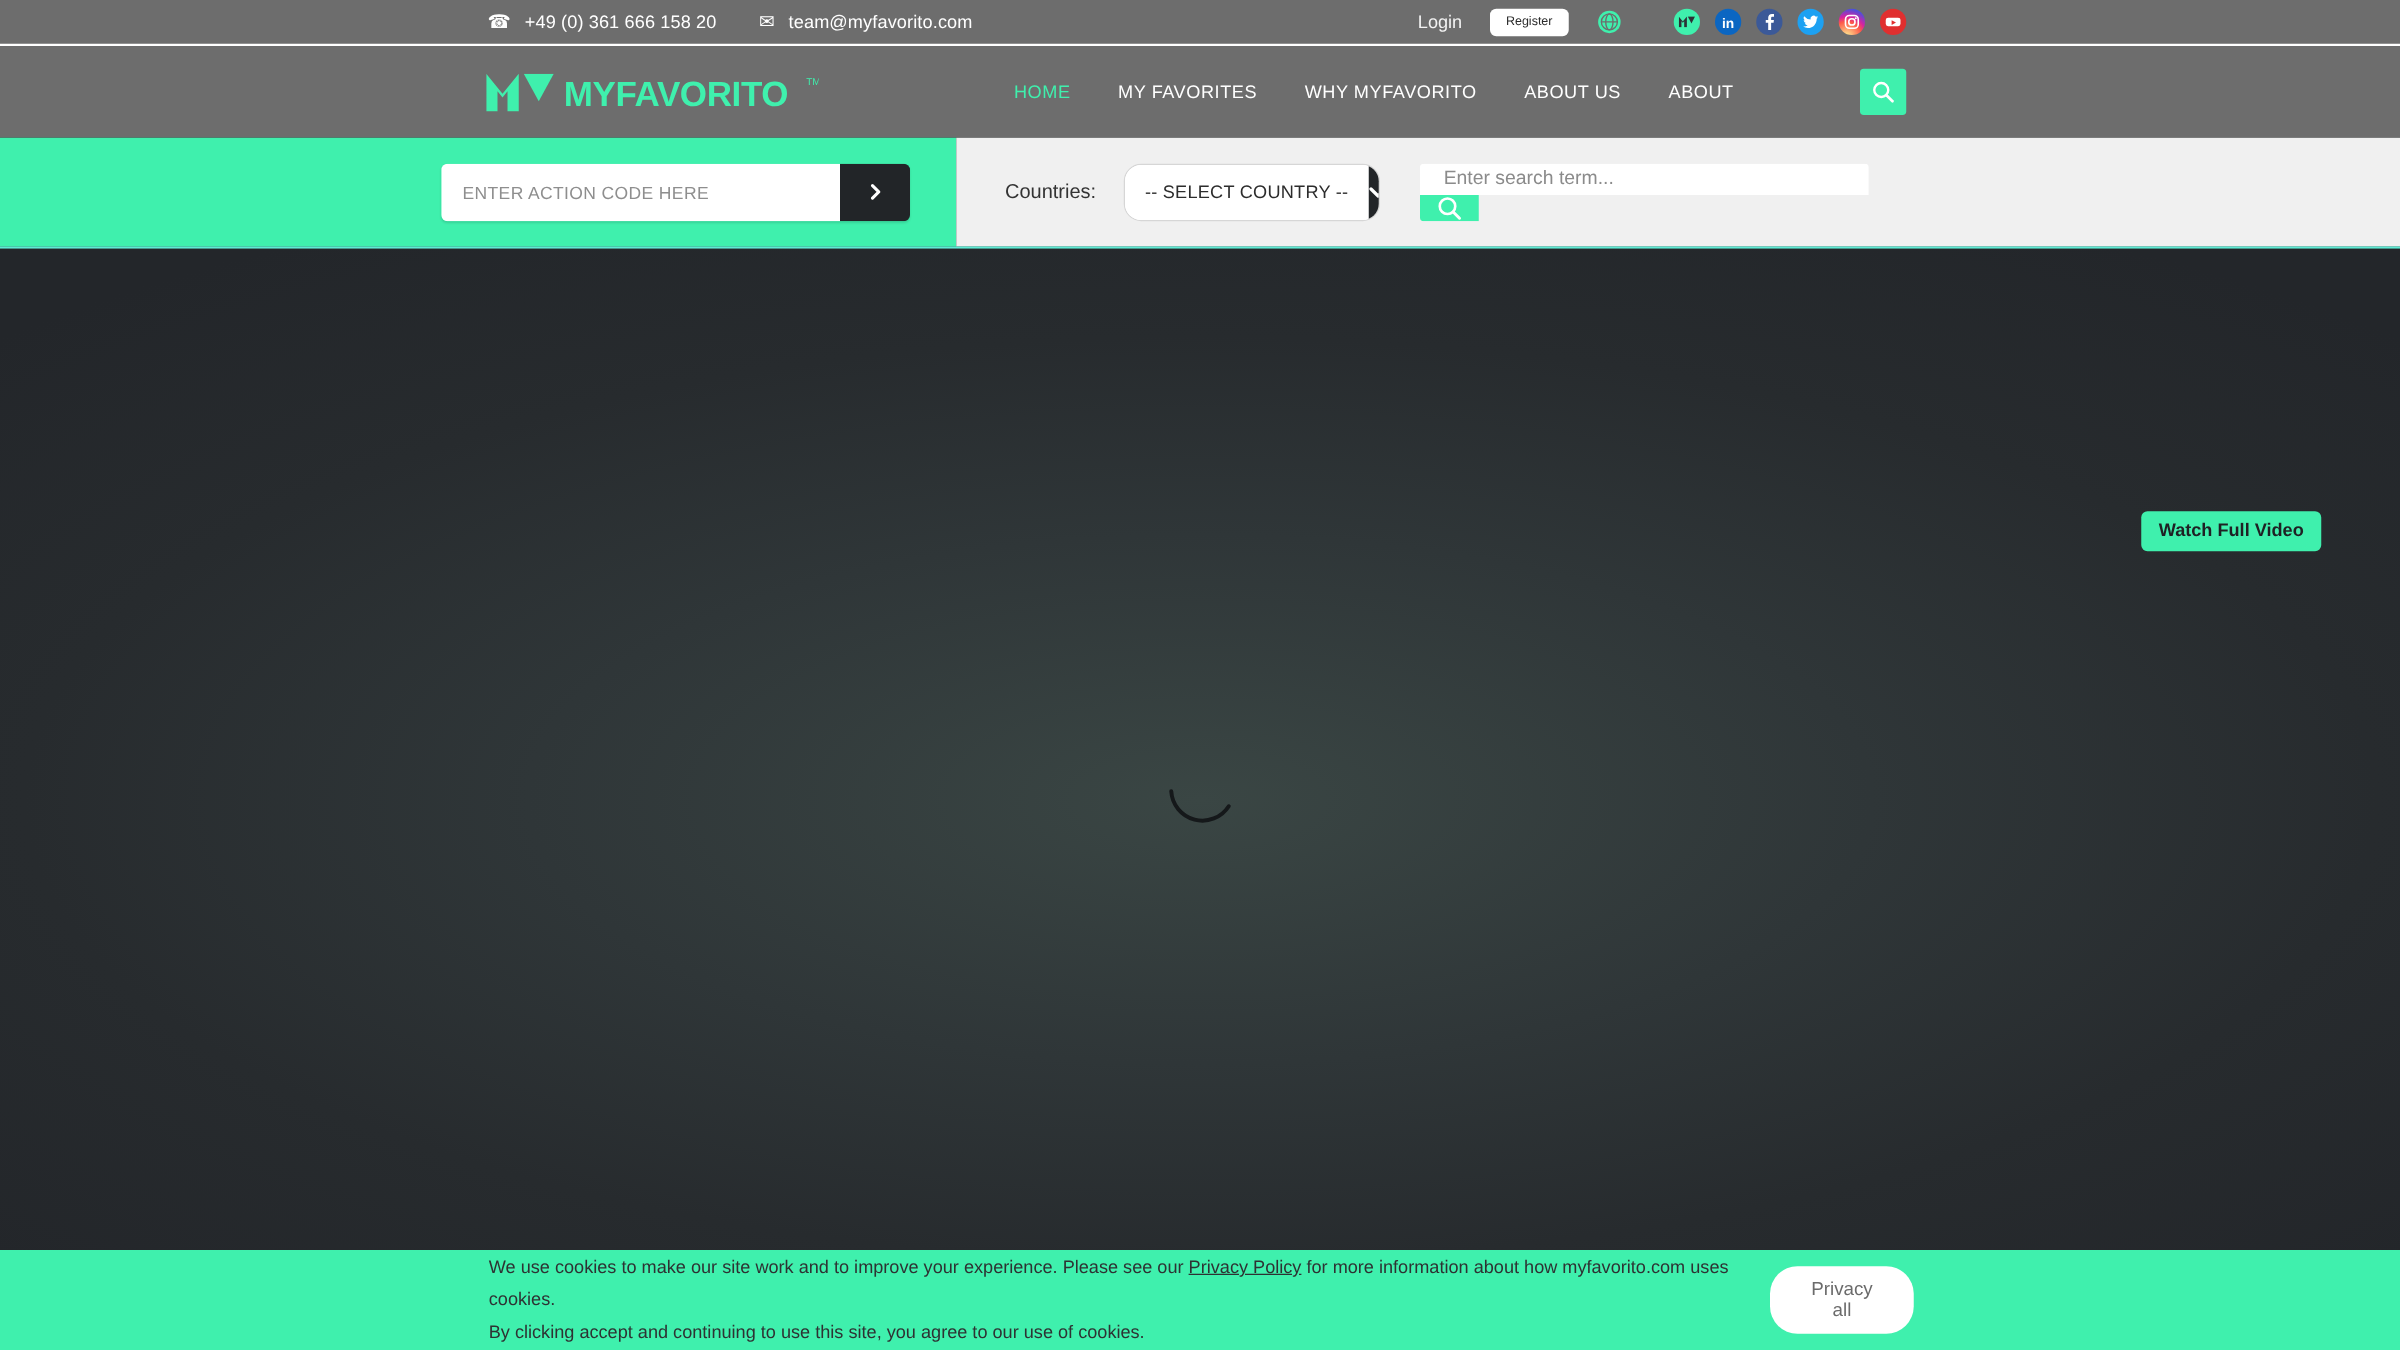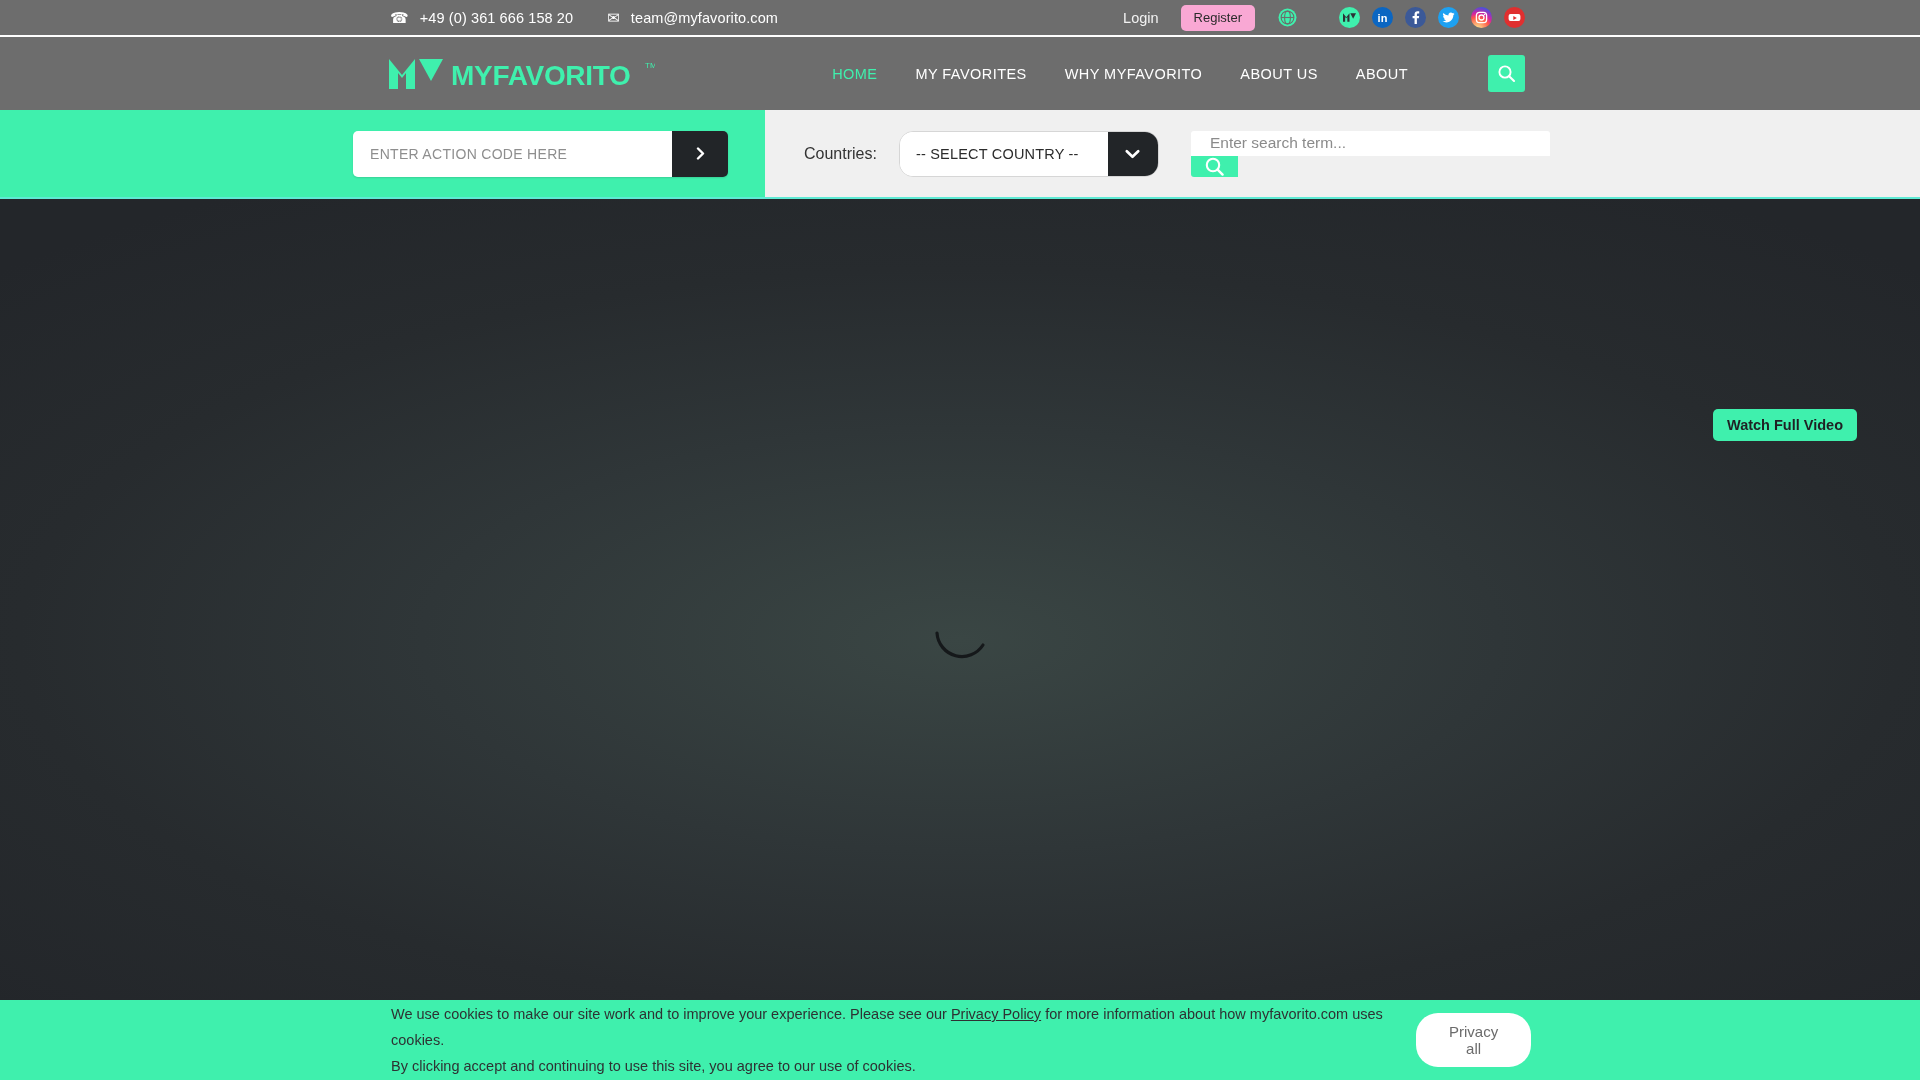--- a/index.html
+++ b/index.html
@@ -49,23 +49,23 @@
     gap: 0px;
   }
   .login-link {
     color: #f2f2f2;
     font-size: 14.5px;
     text-decoration: none;
     margin-right: 22px;
     white-space: nowrap;
   }
   .register-btn {
-    background: #f9a8d4;
+    background: #ffffff;
     color: #2b2b2b;
-    font-size: 13px;
+    font-size: 10px;
     border: none;
     border-radius: 5px;
     padding: 5px 13px 6px;
     cursor: pointer;
     white-space: nowrap;
     font-family: "Liberation Sans", sans-serif;
   }
   .social-row {
     display: flex;
     align-items: center;
@@ -86,20 +86,21 @@
   .soc svg { display: block; }
   .soc-gap { width: 17px; }
 
   
   .header {
     height: 73px;
     background: #6d6d6d;
     display: flex;
     align-items: center;
     position: relative;
+    gap: 21px;
   }
   .logo {
     margin-left: 389px;
     display: flex;
     align-items: flex-start;
     height: 30px;
     cursor: pointer;
   }
   .logo svg { display: block; }
   .nav {
@@ -189,21 +190,21 @@
   .countries-label {
     font-size: 16px;
     color: #333333;
     margin-right: 22px;
     white-space: nowrap;
   }
   .select-wrap {
     display: flex;
     align-items: stretch;
     height: 46px;
-    width: 260px;
+    width: 205px;
     border-radius: 14px;
     overflow: hidden;
     border: 1px solid #d6d6d6;
     background: #fff;
     cursor: pointer;
   }
   .select-face {
     flex: 1;
     background: #ffffff;
     display: flex;

